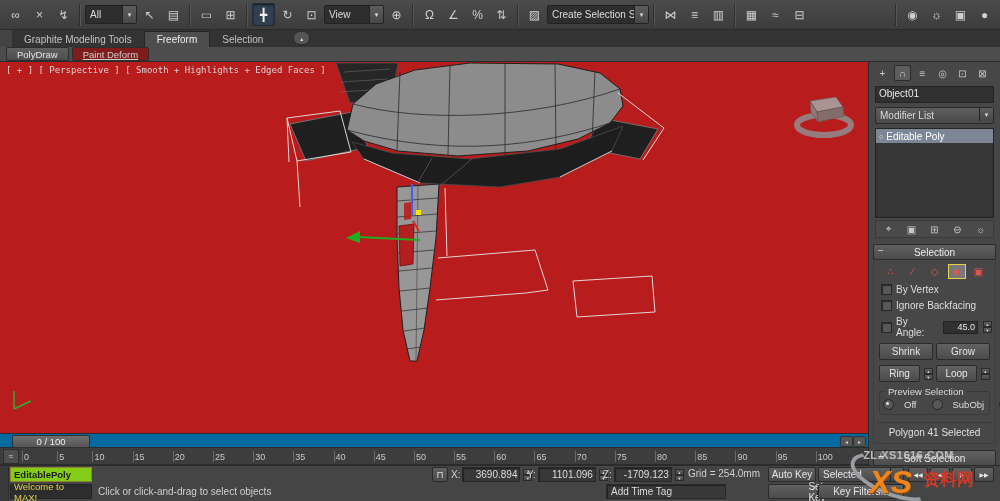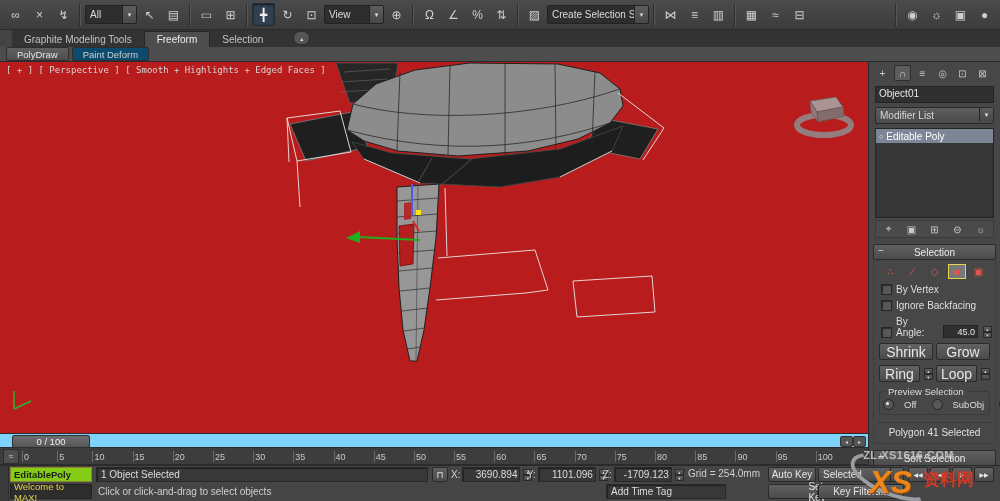--- a/index.html
+++ b/index.html
@@ -25,21 +25,21 @@
   #ribbon-tabs{position:absolute;left:12px;top:30px;width:1000px;height:17px;background:#333;
     display:flex;align-items:flex-end;box-sizing:border-box;}
   .rtab{padding:2px 12px;font-size:10px;color:#c3c3c3;}
   .rtab.active{background:#4d4d4d;color:#efefef;border:1px solid #262626;border-bottom:none;border-radius:2px 2px 0 0;}
   .rmin{width:15px;height:12px;border-radius:7px;background:#555;border:1px solid #2c2c2c;color:#ddd;
     font-size:6px;display:flex;align-items:center;justify-content:center;margin:0 0 2px 18px;}
   #ribbon-sub{position:absolute;left:0;top:47px;width:1000px;height:15px;background:#4d4d4d;
     border-bottom:1px solid #2b2b2b;display:flex;align-items:center;padding-left:6px;gap:3px;box-sizing:border-box;}
   .ptab{height:12px;padding:0 10px;font-size:9.5px;display:flex;align-items:center;color:#e6e6e6;
     background:linear-gradient(#606060,#4d4d4d);border:1px solid #2e2e2e;border-radius:2px;}
-  .ptab.dim{background:#0c4a6e;color:#cfcfcf;}
+  .ptab.dim{background:#7f1d1d;color:#cfcfcf;text-decoration:underline;}
 
   
   #viewport{position:absolute;left:0;top:62px;width:868px;height:371px;background:#b91c1c;overflow:hidden;}
   #vp-label{position:absolute;left:6px;top:3px;font-size:9px;color:#d6d6d6;z-index:3;
     font-family:"DejaVu Sans Mono",monospace;}
 
   
   #cmdpanel{position:absolute;left:868px;top:62px;width:132px;height:403px;background:#474747;
     border-left:1px solid #2a2a2a;box-sizing:border-box;}
   #cp-tabs{display:flex;gap:3px;padding:3px 5px 2px;}
@@ -61,40 +61,40 @@
   .stt{width:19px;height:14px;display:flex;align-items:center;justify-content:center;font-size:10px;color:#c9c9c9;}
   .rollout{margin:6px 4px 0;}
   .ro-head{height:14px;background:linear-gradient(#606060,#4c4c4c);border:1px solid #2b2b2b;border-radius:2px;
     position:relative;display:flex;align-items:center;justify-content:center;font-size:10px;color:#ececec;}
   .ro-head .pm{position:absolute;left:4px;top:0;font-size:10px;color:#ddd;}
   .ro-body{background:#474747;border:1px solid #3e3e3e;border-top:none;padding:4px 3px 5px;}
   #subobj{display:flex;justify-content:center;gap:4px;}
   .soi{width:16px;height:13px;display:flex;align-items:center;justify-content:center;color:#e0564e;
     font-size:10px;border:1px solid transparent;}
   .soi.active{background:#787878;border-color:#e8d24c;}
-  .chkrow{display:flex;align-items:flex-end;gap:4px;margin:5px 0 0 4px;font-size:10px;color:#dedede;}
+  .chkrow{display:flex;align-items:center;gap:4px;margin:5px 0 0 4px;font-size:10px;color:#dedede;}
   .chk{width:9px;height:9px;background:#585858;border:1px solid #262626;
     box-shadow:inset 1px 1px 1px rgba(0,0,0,.5);flex:0 0 auto;}
   .numfield{width:30px;height:11px;background:#303030;border:1px solid #232323;font-size:9px;color:#e8e8e8;
     display:flex;align-items:center;justify-content:flex-end;padding:0 2px;margin-left:2px;}
   .spin{display:flex;flex-direction:column;margin-left:1px;flex:0 0 auto;}
   .spin span{width:9px;height:6px;font-size:4.5px;line-height:5px;text-align:center;color:#ddd;
     background:linear-gradient(#5e5e5e,#484848);border:1px solid #2a2a2a;box-sizing:border-box;}
   .btnrow{display:flex;gap:3px;margin:5px 2px 0;align-items:center;}
   .btn{flex:1;height:15px;background:linear-gradient(#616161,#4b4b4b);border:1px solid #2a2a2a;border-radius:2px;
-    font-size:14px;color:#e6e6e6;display:flex;align-items:center;justify-content:center;}
+    font-size:10px;color:#e6e6e6;display:flex;align-items:center;justify-content:center;}
   .groupbox{position:relative;margin:9px 2px 0;border:1px solid #3a3a3a;border-radius:3px;padding:7px 3px 4px;}
   .groupbox .legend{position:absolute;top:-6px;left:5px;background:#474747;padding:0 3px;font-size:9.5px;color:#dcdcdc;}
   .radiorow{display:flex;align-items:center;gap:10px;font-size:9.5px;color:#dedede;}
   .radio{width:9px;height:9px;border-radius:50%;background:#585858;border:1px solid #262626;position:relative;flex:0 0 auto;}
   .radio.on::after{content:"";position:absolute;left:2px;top:2px;width:3px;height:3px;border-radius:50%;background:#ededed;}
   #sel-status{margin-top:7px;border-top:1px solid #3a3a3a;padding-top:4px;text-align:center;font-size:10px;color:#e0e0e0;}
 
   
-  #tslider{position:absolute;left:0;top:433px;width:868px;height:15px;background:#7dd3fc;
+  #tslider{position:absolute;left:0;top:433px;width:868px;height:15px;background:#0369a1;
     border-top:1px solid #2c2c2c;border-bottom:1px solid #2c2c2c;box-sizing:border-box;}
   #ts-handle{position:absolute;left:12px;top:1px;width:76px;height:11px;background:linear-gradient(#707070,#555);
     border:1px solid #303030;border-radius:2px;font-size:9.5px;color:#f0f0f0;
     display:flex;align-items:center;justify-content:center;}
   .ts-end{position:absolute;top:2px;width:11px;height:9px;font-size:6px;color:#ccc;display:flex;
     align-items:center;justify-content:center;background:#555;border:1px solid #333;border-radius:2px;}
   #ruler{position:absolute;left:0;top:448px;width:868px;height:17px;background:#3d3d3d;
     border-bottom:1px solid #2c2c2c;box-sizing:border-box;display:flex;align-items:center;}
   #mini-curve{width:14px;height:13px;margin:0 3px;background:#4e4e4e;border:1px solid #2d2d2d;color:#ccc;
     font-size:8px;display:flex;align-items:center;justify-content:center;}
@@ -390,23 +390,20 @@
   </div>
 
   <div id="statusbar">
     <div class="sb" style="left:0;top:0;width:9px;height:36px;background:#3a3a3a;border-right:1px solid #2c2c2c;"></div>
     <div class="sb" id="sb-macro" style="left:10px;top:1px;width:82px;height:15px;">
       <span>EditablePoly</span>
     </div>
     <div class="sb" id="sb-listener" style="left:10px;top:18px;width:82px;height:15px;">
       <span>Welcome to MAX!</span>
     </div>
-    <div class="sb sb-field" style="left:96px;top:1px;width:332px;height:15px;">
-      <span>1 Object Selected</span>
-    </div>
     <div class="sb sb-label" style="left:98px;top:18px;width:332px;height:15px;">
       <span>Click or click-and-drag to select objects</span>
     </div>
     <div class="sb sb-btn" style="left:432px;top:1px;width:16px;height:15px;font-size:9px;">
       <span>⊓</span>
     </div>
     <div class="sb coordgrp" style="left:451px;top:1px;">
       <span class="sb-label">X:</span>
       <span class="sb-field cfield">3690.894</span>
       <span class="spin">

